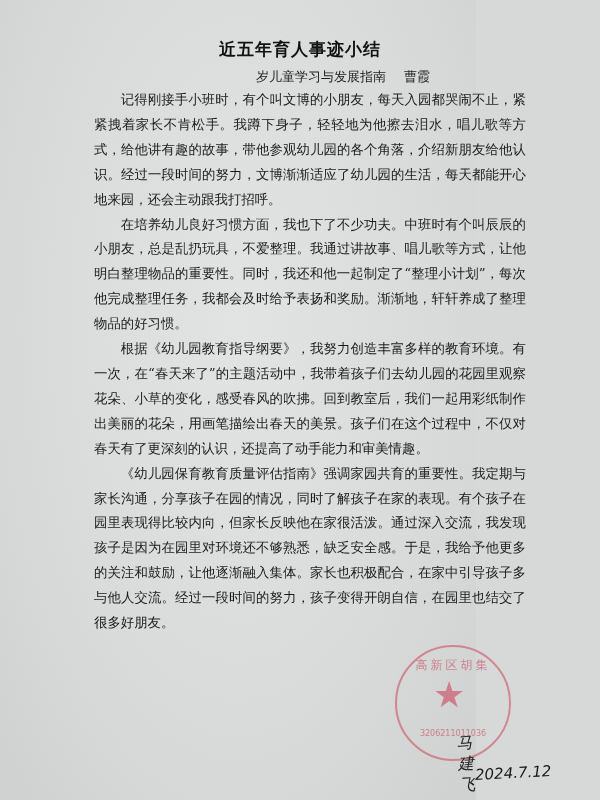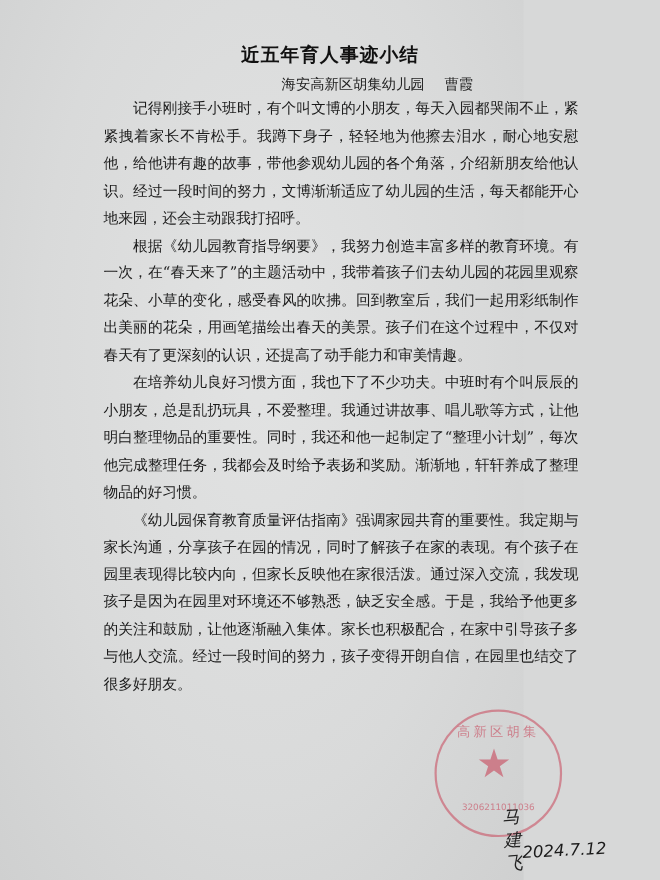--- a/index.html
+++ b/index.html
@@ -54,27 +54,27 @@
       font-family: "DejaVu Sans", sans-serif; font-style: italic; font-size: 15px;
       color: #1a1a1a; transform: rotate(-3deg);
     }
   </style>
 </head>
 <body>
 
 <div class="page">
   <div class="title">近五年育人事迹小结</div>
   <div class="author">
-    <span>海安高新区胡集幼儿园</span><span class="name">曹霞</span>
+    <span>岁儿童学习与发展指南</span><span class="name">曹霞</span>
   </div>
 
   <div class="body">
-    <p class="para">记得刚接手小班时，有个叫文博的小朋友，每天入园都哭闹不止，紧紧拽着家长不肯松手。我蹲下身子，轻轻地为他擦去泪水，耐心地安慰他，给他讲有趣的故事，带他参观幼儿园的各个角落，介绍新朋友给他认识。经过一段时间的努力，文博渐渐适应了幼儿园的生活，每天都能开心地来园，还会主动跟我打招呼。</p>
+    <p class="para">记得刚接手小班时，有个叫文博的小朋友，每天入园都哭闹不止，紧紧拽着家长不肯松手。我蹲下身子，轻轻地为他擦去泪水，唱儿歌等方式，给他讲有趣的故事，带他参观幼儿园的各个角落，介绍新朋友给他认识。经过一段时间的努力，文博渐渐适应了幼儿园的生活，每天都能开心地来园，还会主动跟我打招呼。</p>
+    <p class="para">在培养幼儿良好习惯方面，我也下了不少功夫。中班时有个叫辰辰的小朋友，总是乱扔玩具，不爱整理。我通过讲故事、唱儿歌等方式，让他明白整理物品的重要性。同时，我还和他一起制定了“整理小计划”，每次他完成整理任务，我都会及时给予表扬和奖励。渐渐地，轩轩养成了整理物品的好习惯。</p>
     <p class="para">根据《幼儿园教育指导纲要》，我努力创造丰富多样的教育环境。有一次，在“春天来了”的主题活动中，我带着孩子们去幼儿园的花园里观察花朵、小草的变化，感受春风的吹拂。回到教室后，我们一起用彩纸制作出美丽的花朵，用画笔描绘出春天的美景。孩子们在这个过程中，不仅对春天有了更深刻的认识，还提高了动手能力和审美情趣。</p>
-    <p class="para">在培养幼儿良好习惯方面，我也下了不少功夫。中班时有个叫辰辰的小朋友，总是乱扔玩具，不爱整理。我通过讲故事、唱儿歌等方式，让他明白整理物品的重要性。同时，我还和他一起制定了“整理小计划”，每次他完成整理任务，我都会及时给予表扬和奖励。渐渐地，轩轩养成了整理物品的好习惯。</p>
     <p class="para">《幼儿园保育教育质量评估指南》强调家园共育的重要性。我定期与家长沟通，分享孩子在园的情况，同时了解孩子在家的表现。有个孩子在园里表现得比较内向，但家长反映他在家很活泼。通过深入交流，我发现孩子是因为在园里对环境还不够熟悉，缺乏安全感。于是，我给予他更多的关注和鼓励，让他逐渐融入集体。家长也积极配合，在家中引导孩子多与他人交流。经过一段时间的努力，孩子变得开朗自信，在园里也结交了很多好朋友。</p>
 
   </div>
 
   <div class="stamp">
     <div class="org">高新区胡集</div>
     <div class="star">★</div>
     <div class="code">3206211011036</div>
   </div>
 

